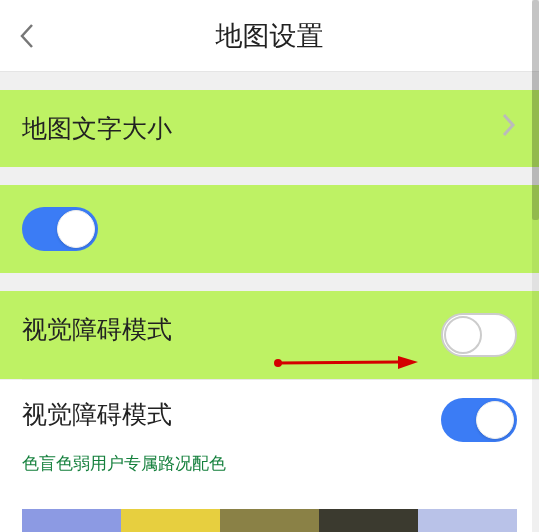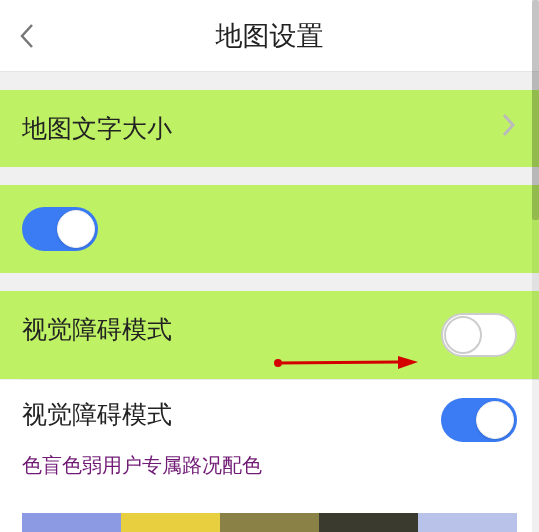--- a/index.html
+++ b/index.html
@@ -84,22 +84,22 @@
     box-shadow: 0 1px 3px rgba(0,0,0,0.15);
   }
   .toggle-on .knob { right: 3px; border:1px solid #eee; }
   .toggle-off .knob { left: 1px; top:1px; border: 2px solid #ccc; box-shadow:none; width:38px; height:38px;}
   .row-stack { background:#fff; padding: 18px 22px 20px; position:relative;}
   .row-stack .top {
     display:flex; align-items:flex-start;
   }
   .row-stack .top .row-label { flex:1; }
   .subtitle {
-    font-size: 20px;
-    color: #701a75;
+    font-size: 17px;
+    color: #15803d;
     margin-top: 10px;
   }
   .arrow-annot {
     position: absolute;
     left: 273px;
     top: 355px;
     pointer-events: none;
   }
   .legend-wrap {
     background:#fff;

